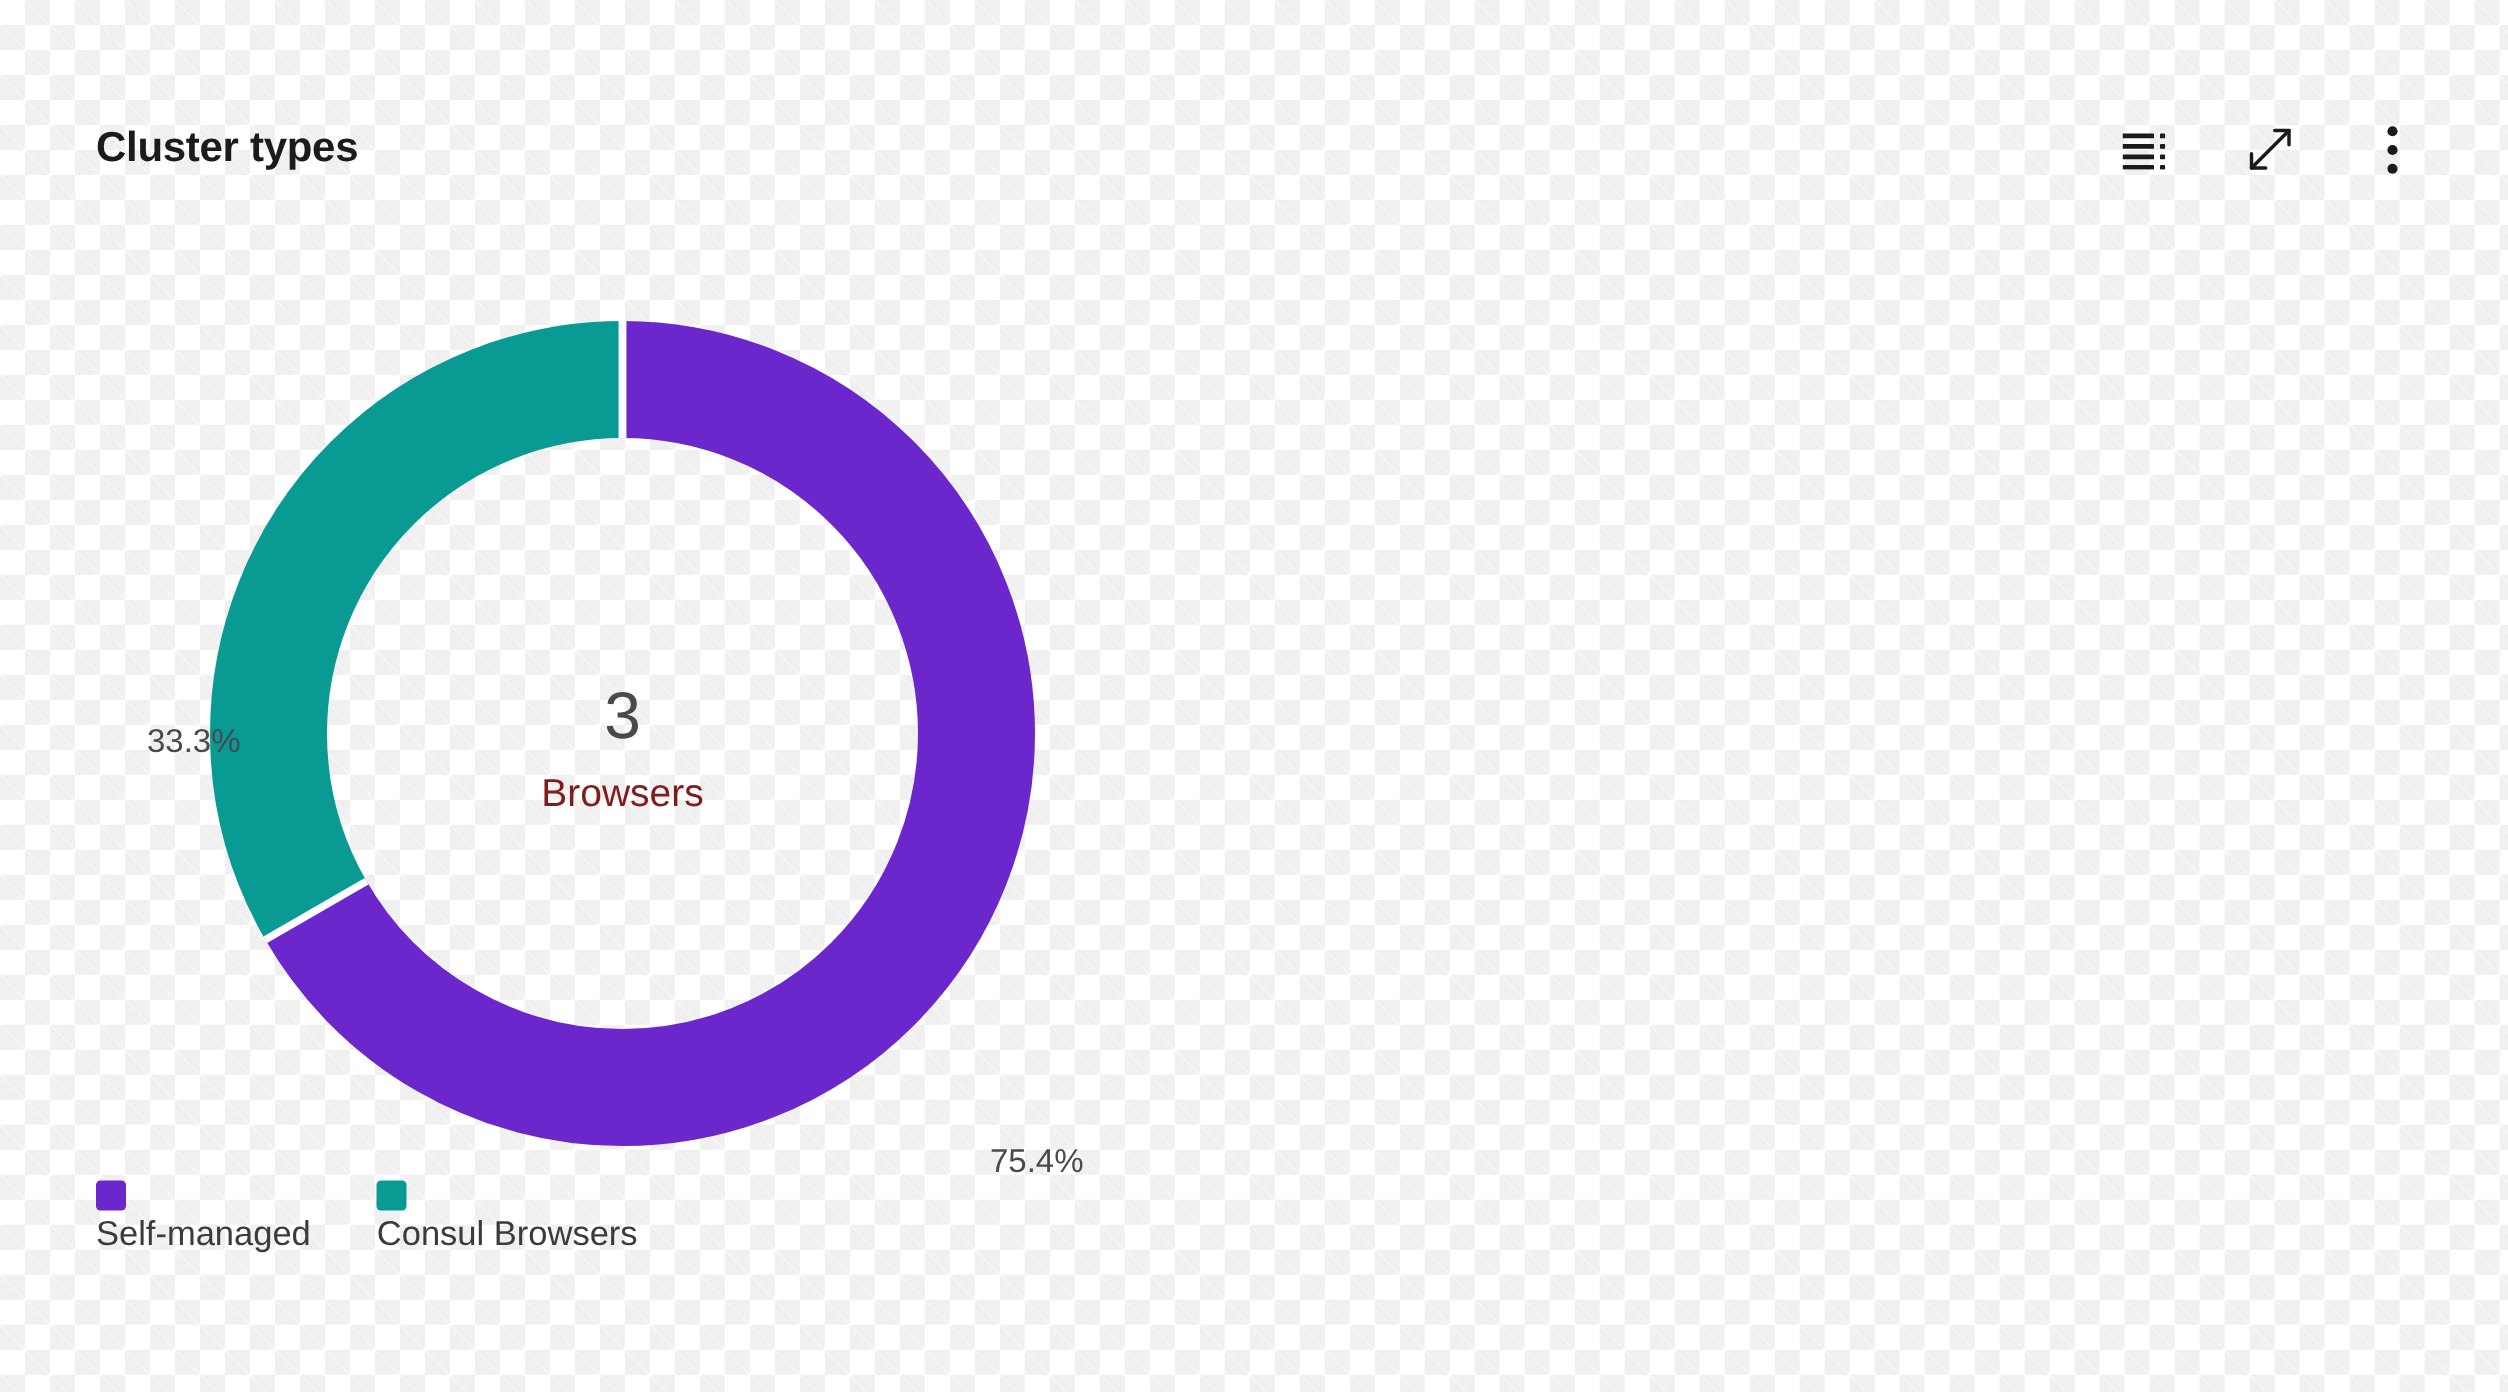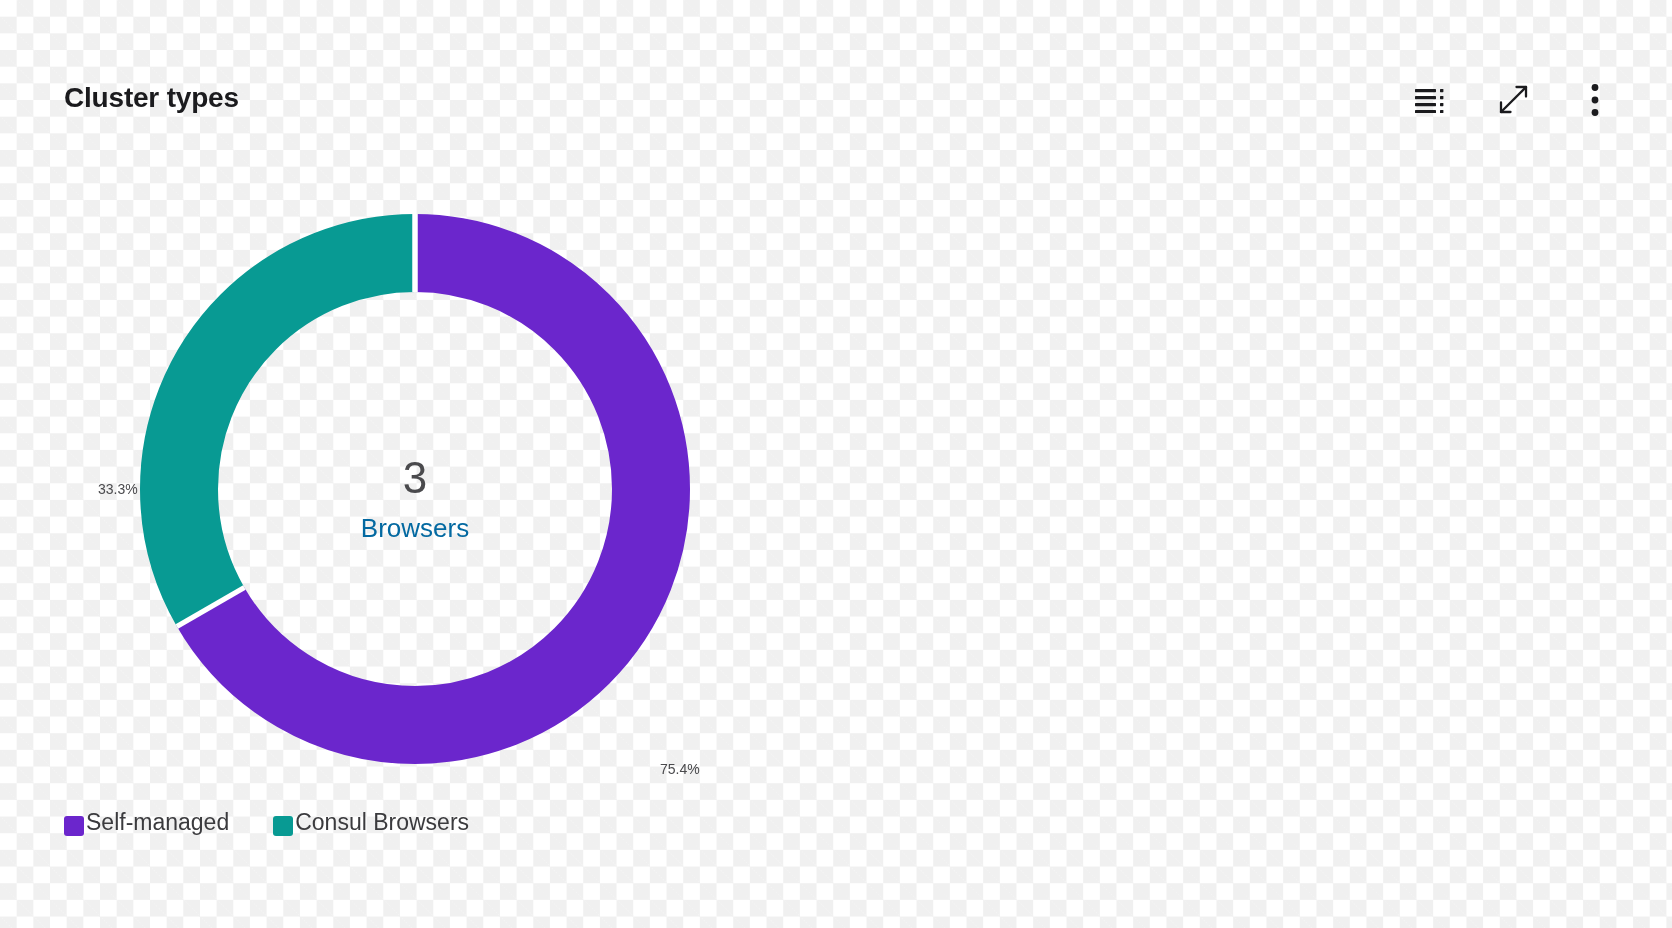--- a/index.html
+++ b/index.html
@@ -91,47 +91,48 @@
     color: #4a4a4d;
     line-height: 1;
   }
   .center-label {
     position: absolute;
     left: 0;
     top: 302px;
     width: 552px;
     text-align: center;
     font-size: 26px;
-    color: #0369a1;
+    color: #7f1d1d;
     line-height: 1;
   }
 
   .slice-label {
     position: absolute;
-    font-size: 14px;
+    font-size: 22px;
     color: #4a4a4d;
     white-space: nowrap;
   }
   .slice-label.left  { left: 98px;  top: 331px; }
   .slice-label.right { left: 660px; top: 611px; }
 
   
   .legend {
     position: absolute;
     left: 64px;
     bottom: 92px;
     display: flex;
     align-items: center;
     gap: 44px;
   }
   .legend-item {
     display: flex;
-    align-items: flex-end;
+    align-items: flex-start;
     gap: 2px;
     cursor: pointer;
+    flex-direction: column;
   }
   .legend-swatch {
     width: 20px;
     height: 20px;
     border-radius: 3px;
     flex: 0 0 auto;
   }
   .legend-text {
     font-size: 23px;
     color: #3b3b3e;

